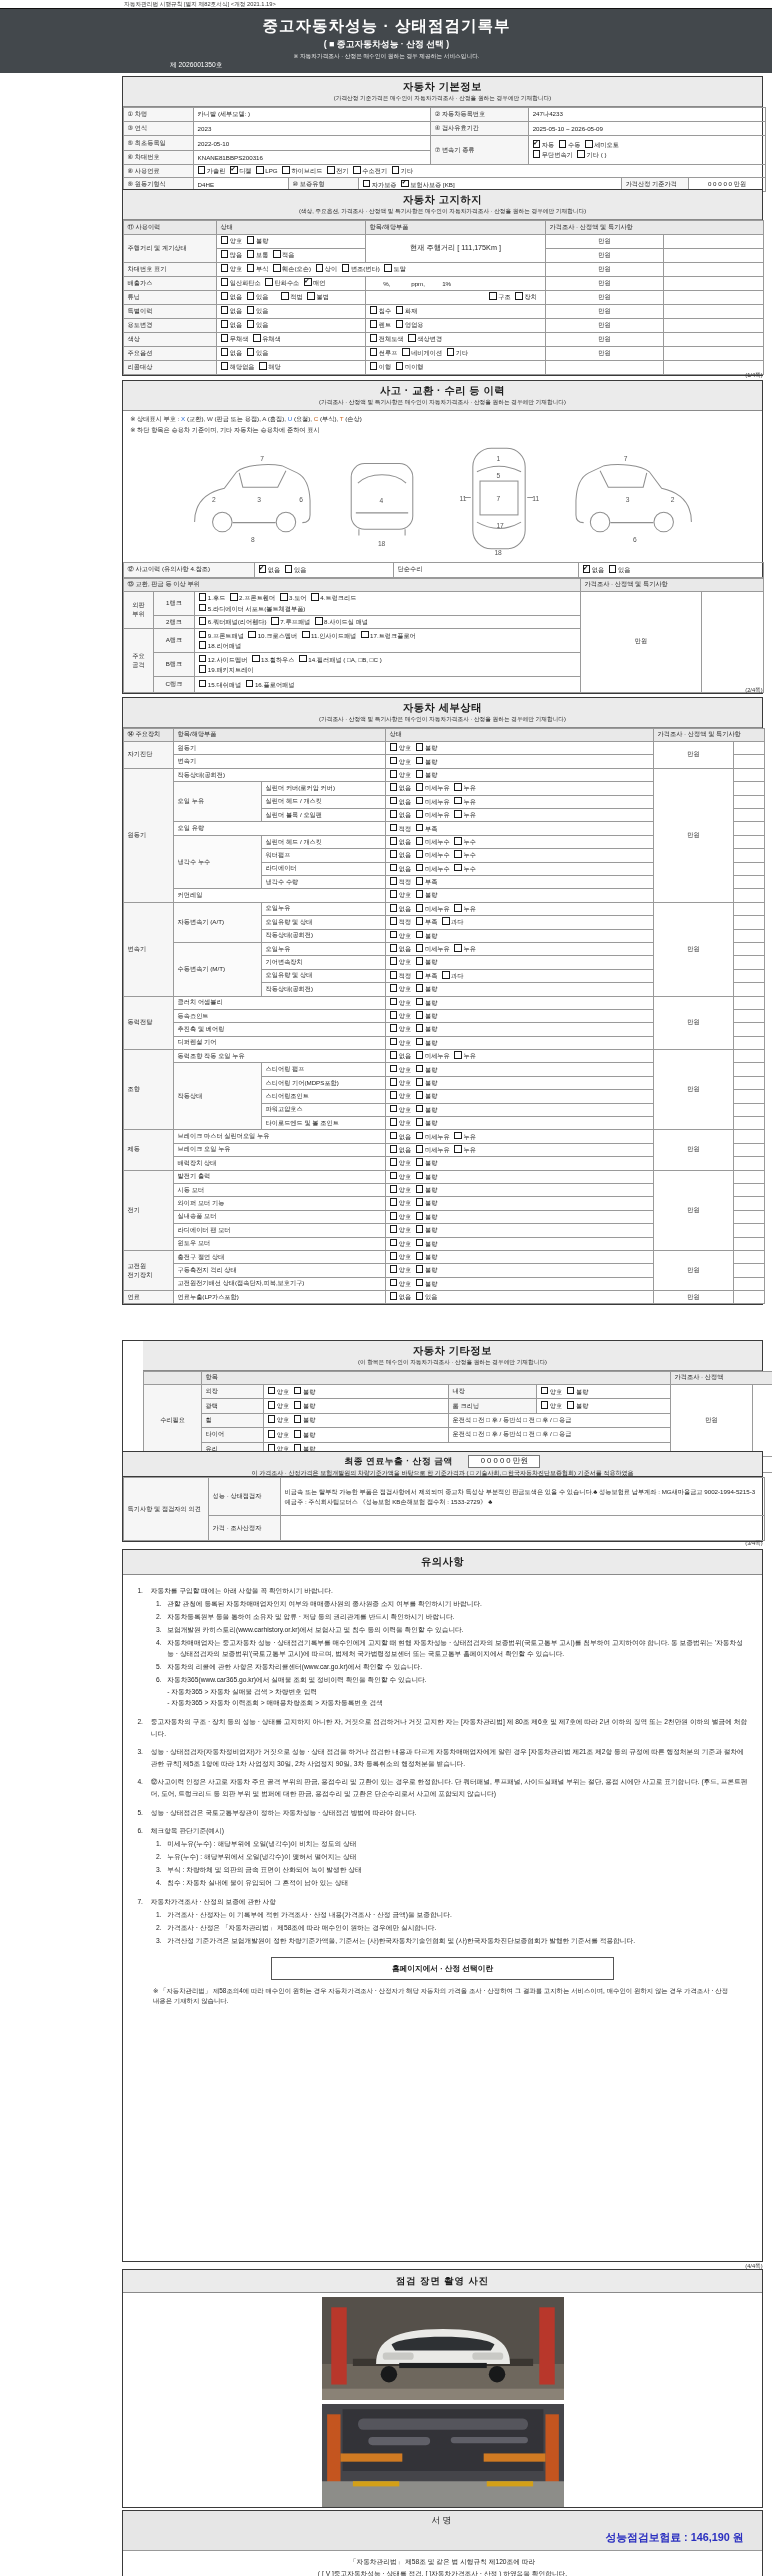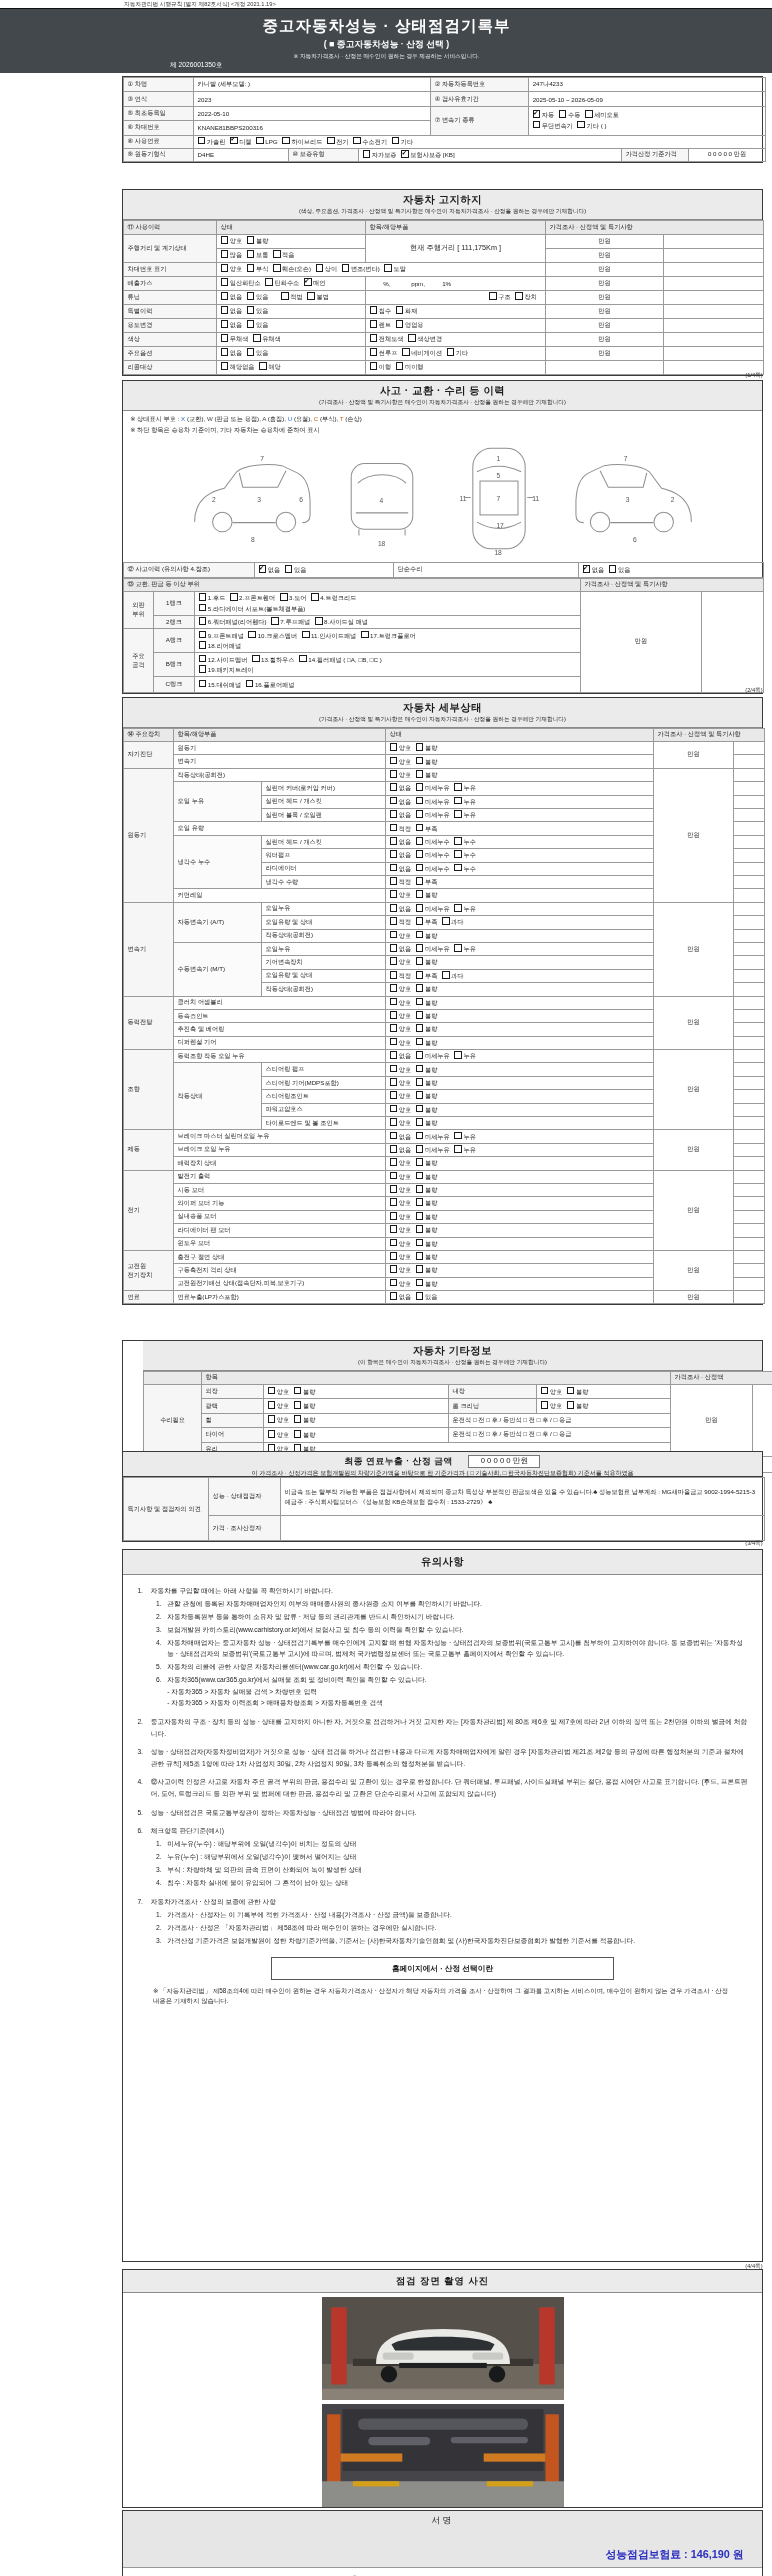--- a/index.html
+++ b/index.html
@@ -51,39 +51,43 @@
   .ni .nt{flex:1;}
   .nsub{display:flex;margin:1.5px 0 0 5.2px;}
   .nsub b{width:11.3px;flex:0 0 11.3px;font-weight:normal;}
   #notice-box{width:330px;margin:10.3px auto 5.2px auto;border:1px solid #555;text-align:center;font-weight:bold;font-size:7.7px;padding:4.1px 5.2px;}
   #notice-boxtext{font-size:6.4px;margin:2.1px 15.5px 0 15.5px;line-height:1.6;}
   
   .photo{display:block;margin:4.1px auto 0 auto;}
   
   #signband{background:#e6e6e6;border-bottom:0.5px solid #999;padding:4.1px 0 5.2px 0;}
   #signband .s1{text-align:center;font-size:8.8px;letter-spacing:2.1px;}
-  #signband .s2{text-align:right;padding-right:18.5px;font-size:10.8px;font-weight:bold;color:#2a2fc0;margin-top:21px;}
+  #signband .s2{text-align:right;padding-right:18.5px;font-size:10.8px;font-weight:bold;color:#2a2fc0;margin-top:4px;}
   #confirm{ text-align:center;font-size:6.7px;line-height:1.7;padding-top:5.2px;}
   .blue{color:#2b6cd4;} .orange{color:#c8641e;} .dark{color:#444;}
 </style>
 </head>
 <body>
 
 <div id="page">
 
   <div class="abs" id="topline">자동차관리법 시행규칙 [별지 제82호서식] &lt;개정 2021.1.19&gt;</div>
 
   <div class="abs" id="band">
     <div class="t1">중고자동차성능 · 상태점검기록부</div>
     <div class="t2">( ■ 중고자동차성능 · 산정 선택 )</div>
     <div class="t3">※ 자동차가격조사 · 산정은 매수인이 원하는 경우 제공하는 서비스입니다.</div>
     <div id="docno">제 2026001350호</div>
   </div>
 
   <div class="sec" style="top:76px;">
+    <div class="shead">
+      <div class="st">자동차 기본정보</div>
+      <div class="sn">(가격산정 기준가격은 매수인이 자동차가격조사 · 산정을 원하는 경우에만 기재합니다)</div>
+    </div>
     <table>
       <colgroup>
           <col style="width:70px">
           <col style="width:95px">
           <col style="width:70px">
           <col style="width:72px">
           <col style="width:98px">
           <col style="width:93px">
           <col style="width:67px">
           <col style="width:77px">

